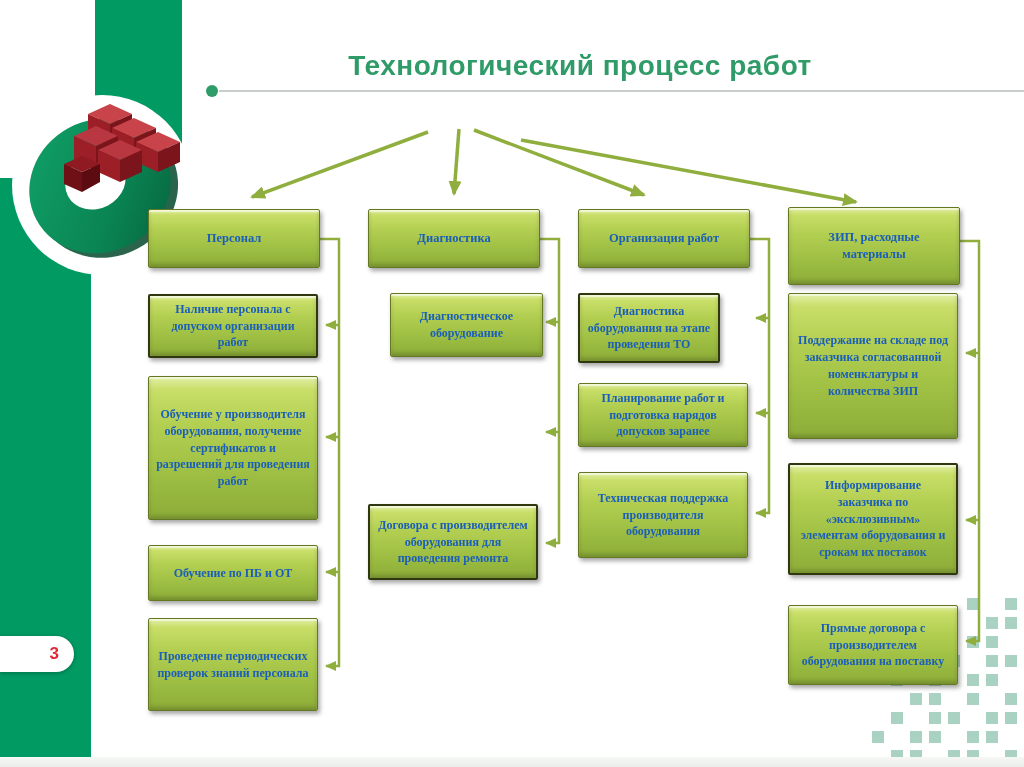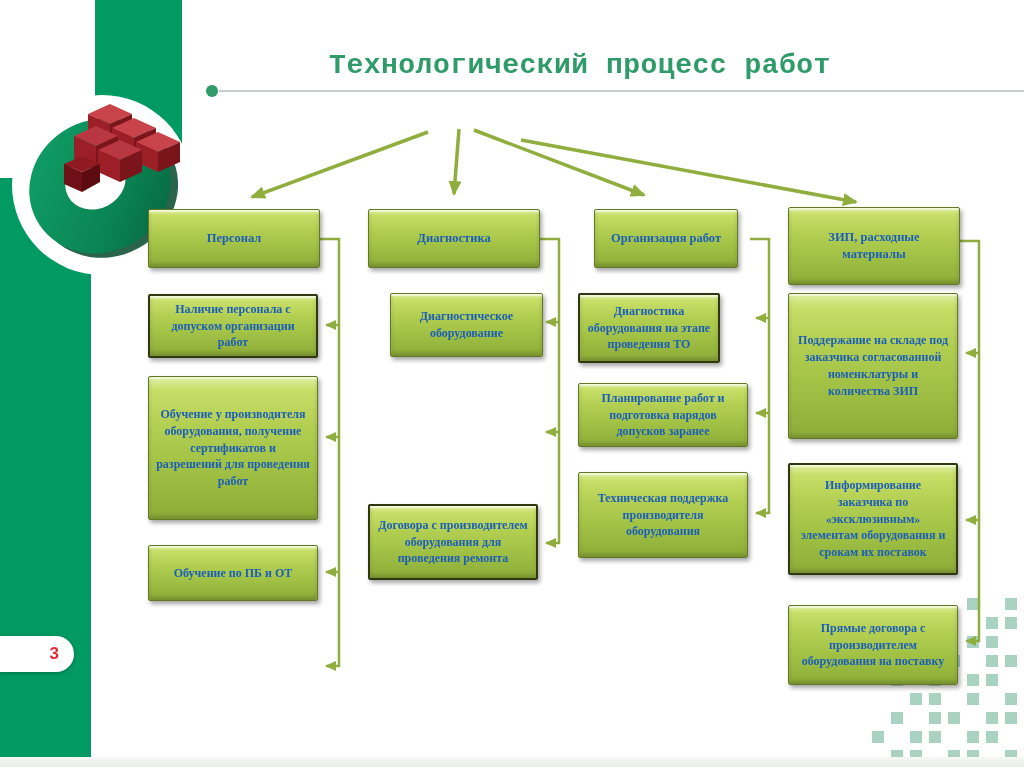--- a/index.html
+++ b/index.html
@@ -12,21 +12,21 @@
   .bar-left{position:absolute;left:0;top:178px;width:91px;height:579px;background:#019a63;}
   .logo-circle{position:absolute;left:12px;top:95px;width:180px;height:180px;border-radius:50%;background:#ffffff;}
   .logo-svg{position:absolute;left:8px;top:98px;}
   
   .page-pill{position:absolute;left:0;top:636px;width:74px;height:36px;background:#ffffff;
     border-radius:0 18px 18px 0;box-shadow:0 1px 4px rgba(0,0,0,.28);
     display:flex;align-items:center;justify-content:flex-end;padding-right:15px;box-sizing:border-box;}
   .page-pill span{color:#e02b36;font-weight:bold;font-size:17px;}
   
   .title{position:absolute;left:250px;top:50px;width:660px;margin:0;text-align:center;
-    font-size:28px;font-weight:bold;color:#2f9b68;letter-spacing:.5px;font-family:Liberation Mono, monospace;}
+    font-size:28px;font-weight:bold;color:#2f9b68;letter-spacing:.5px;}
   .title-rule{position:absolute;left:219px;top:90px;width:805px;height:2px;background:#c9cdc9;}
   .title-dot{position:absolute;left:206px;top:85px;width:12px;height:12px;border-radius:50%;background:#2f9b68;}
   
   .lines{position:absolute;left:0;top:0;z-index:1;}
   
   .nbox{position:absolute;z-index:2;box-sizing:border-box;display:flex;align-items:center;justify-content:center;
     text-align:center;padding:3px 7px;color:#1b5fb7;font-family:"Liberation Serif",serif;font-weight:bold;
     font-size:12px;line-height:1.4;border:1px solid #647722;border-radius:2px;
     background:linear-gradient(180deg,#e2efa8 0%,#c8de68 9%,#b3cf52 34%,#9fc044 66%,#8cac38 100%);
     box-shadow:2px 3px 4px rgba(60,60,60,.45), inset 0 2px 1px rgba(255,255,255,.6), inset 0 -3px 4px rgba(0,0,0,.18);}
@@ -150,32 +150,35 @@
     </div>
   <div class="nbox dark" style="left:148px;top:294px;width:170px;height:64px">
     <span>Наличие персонала с допуском организации работ</span>
     </div>
   <div class="nbox" style="left:148px;top:376px;width:170px;height:144px">
     <span>Обучение у производителя оборудования, получение сертификатов и разрешений для проведения работ</span>
     </div>
   <div class="nbox" style="left:148px;top:545px;width:170px;height:56px">
     <span>Обучение по ПБ и ОТ</span>
     </div>
+  <div class="nbox" style="left:148px;top:618px;width:170px;height:93px">
+    <span>Проведение периодических проверок знаний персонала</span>
+    </div>
 
   <div class="nbox header" style="left:368px;top:209px;width:172px;height:59px">
     <span>Диагностика</span>
     </div>
   <div class="nbox" style="left:390px;top:293px;width:153px;height:64px">
     <span>Диагностическое оборудование</span>
     </div>
   <div class="nbox dark" style="left:368px;top:504px;width:170px;height:76px">
     <span>Договора с производителем оборудования для проведения ремонта</span>
     </div>
 
-  <div class="nbox header" style="left:594px;top:209px;width:144px;height:59px">
+  <div class="nbox header" style="left:578px;top:209px;width:172px;height:59px">
     <span>Организация работ</span>
     </div>
   <div class="nbox dark" style="left:578px;top:293px;width:142px;height:70px">
     <span>Диагностика оборудования на этапе проведения ТО</span>
     </div>
   <div class="nbox" style="left:578px;top:383px;width:170px;height:64px">
     <span>Планирование работ и подготовка нарядов допусков заранее</span>
     </div>
   <div class="nbox" style="left:578px;top:472px;width:170px;height:86px">
     <span>Техническая поддержка производителя оборудования</span>

